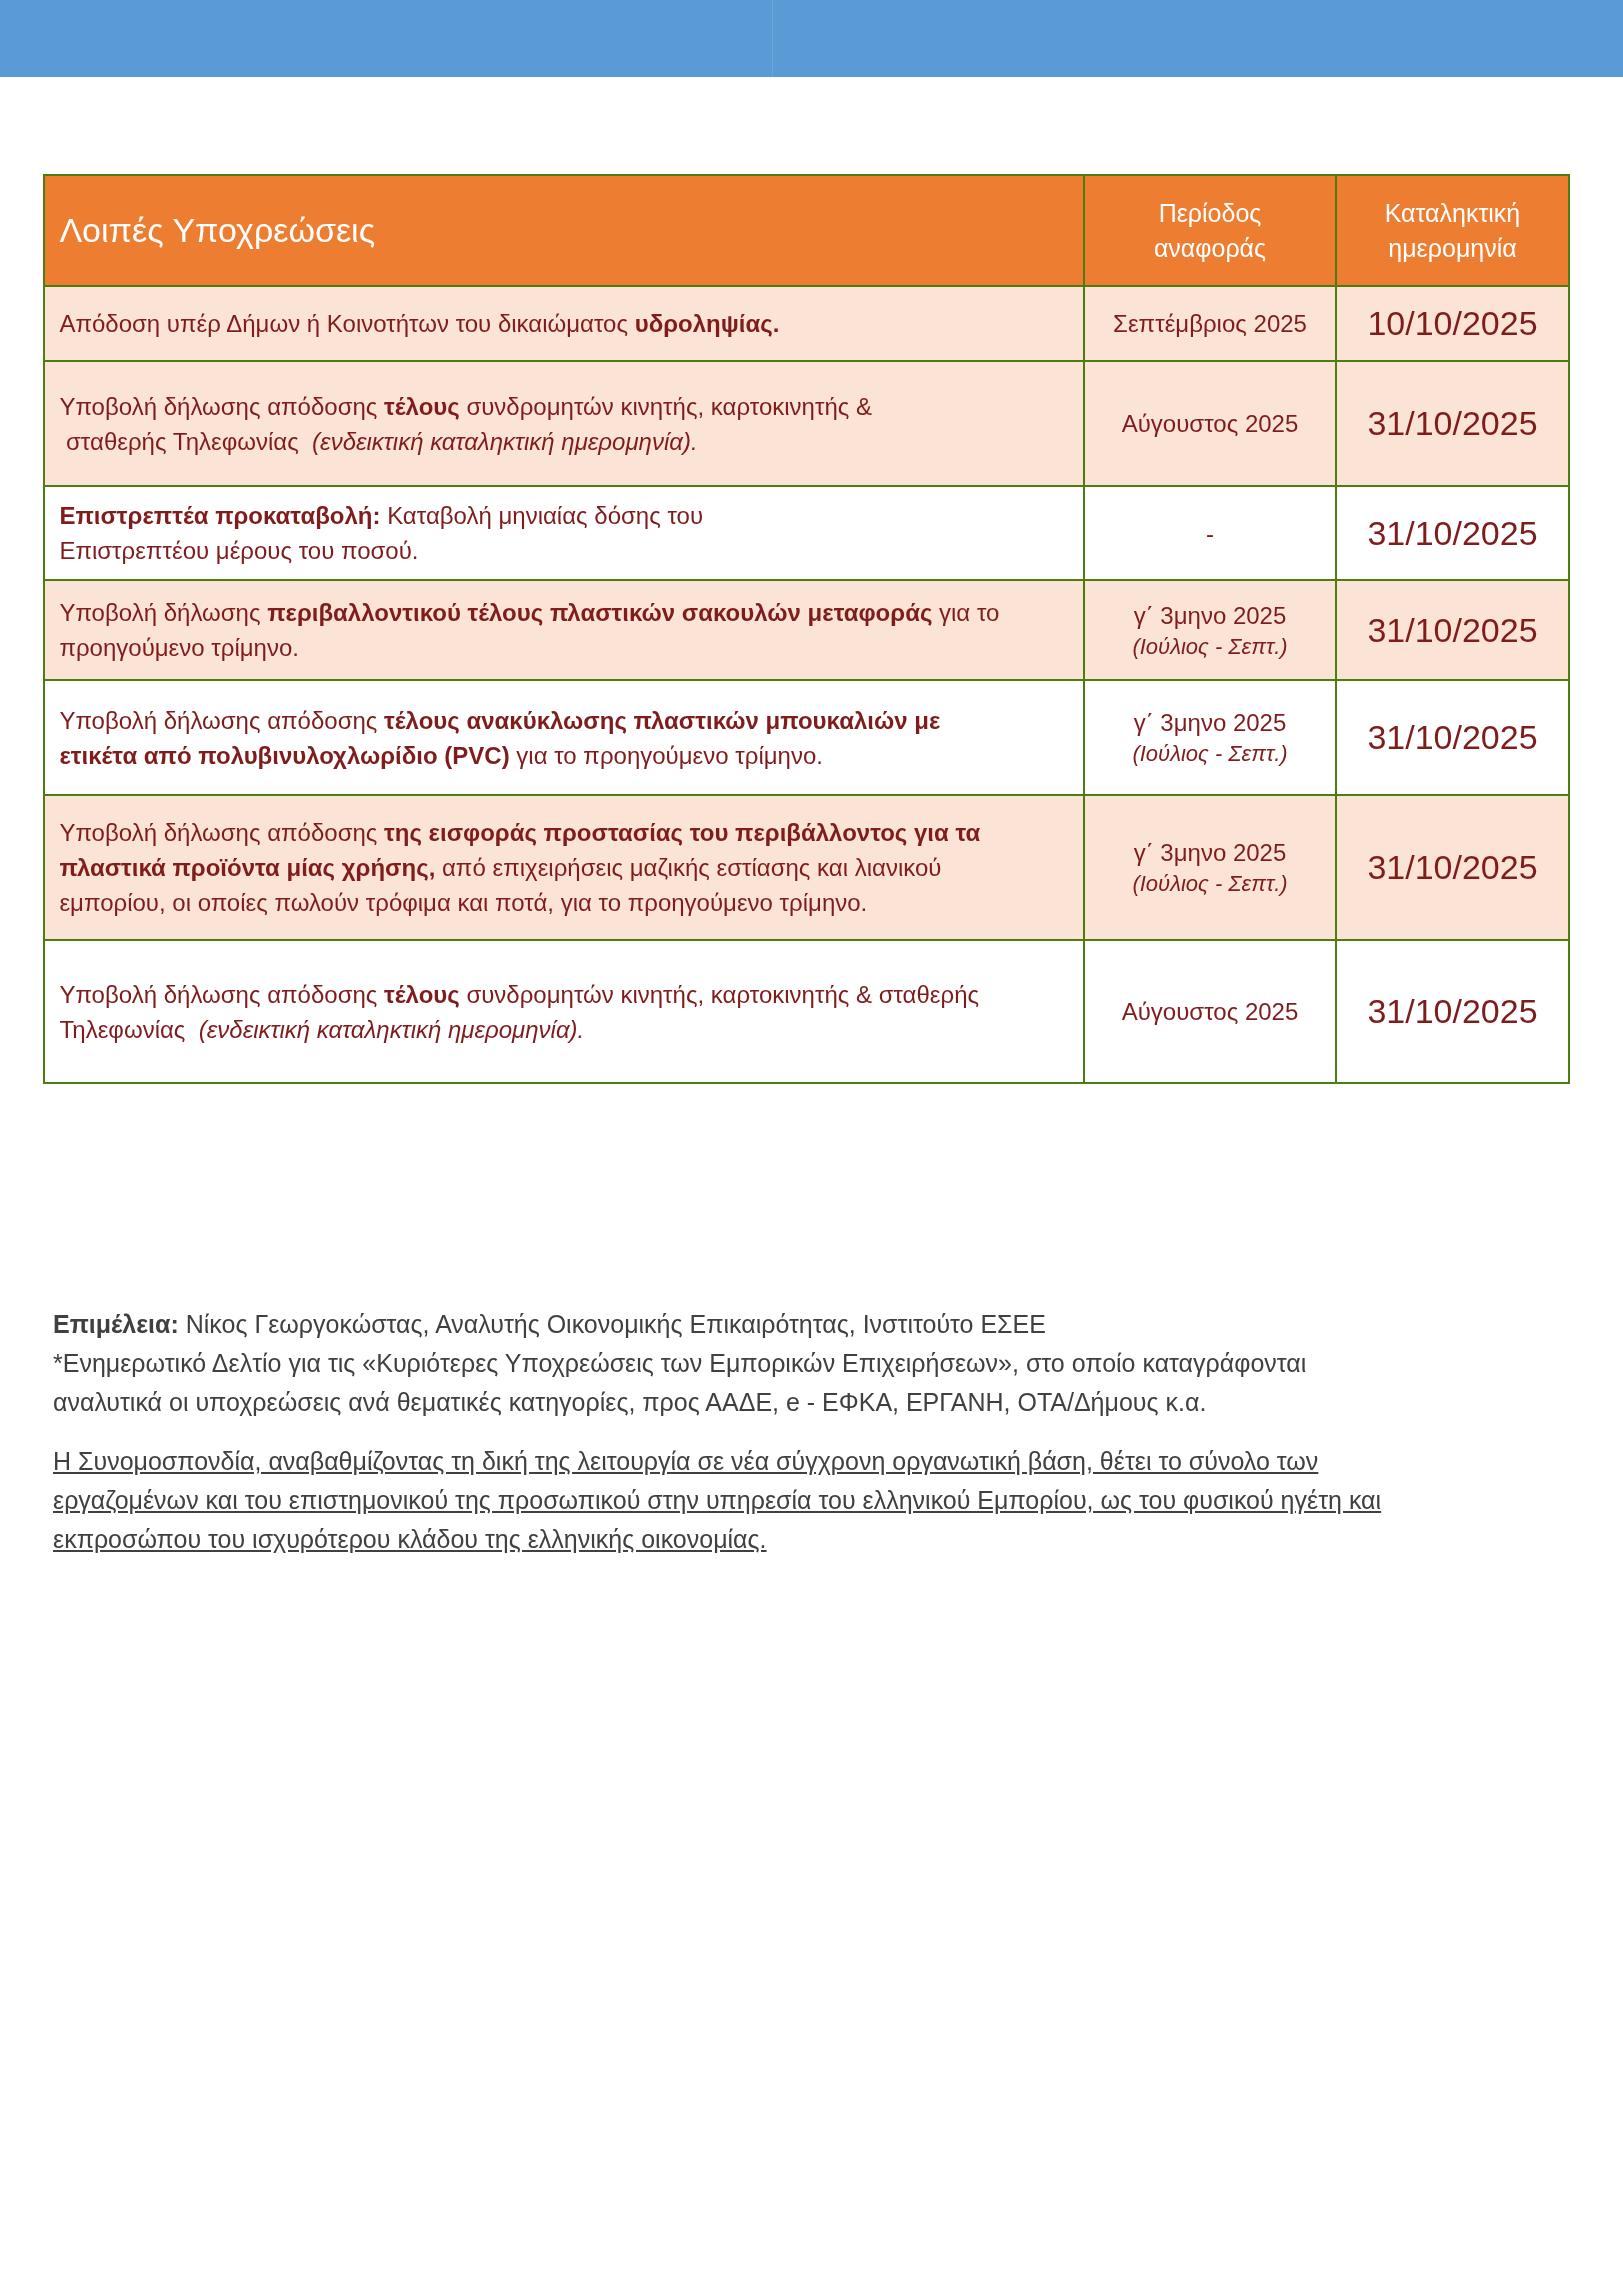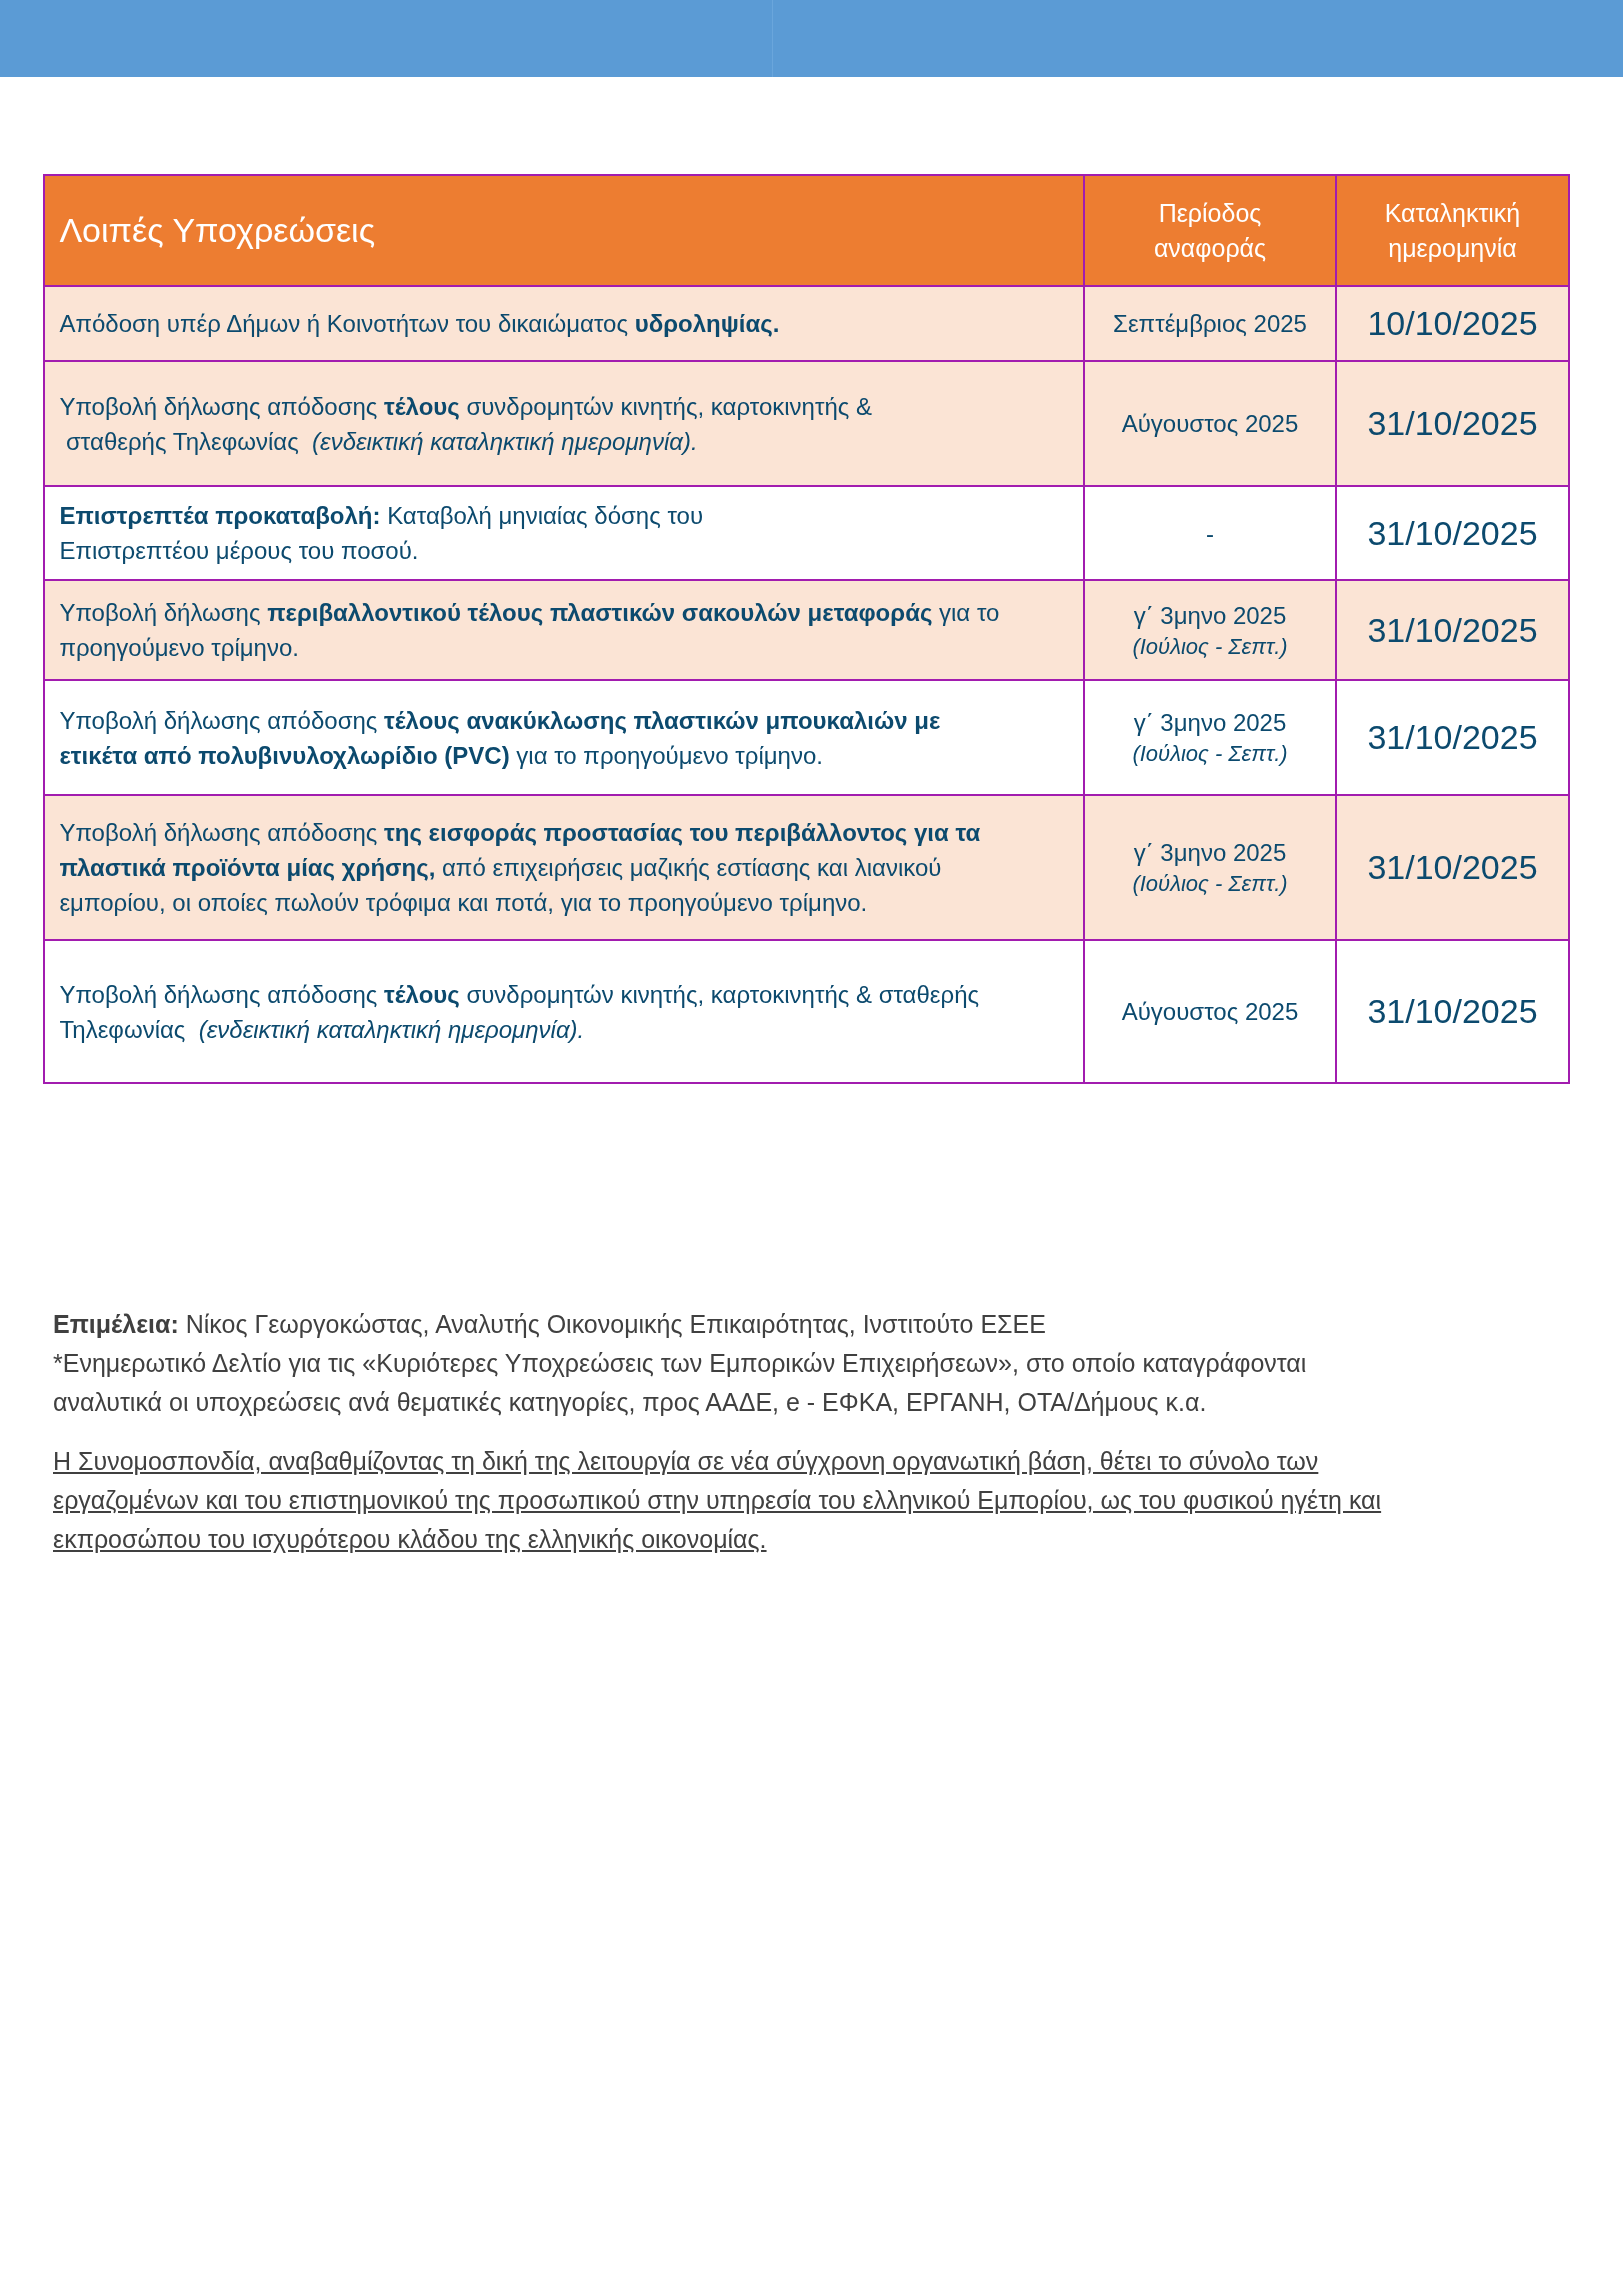--- a/index.html
+++ b/index.html
@@ -7,27 +7,27 @@
     width: 1623px; height: 2295px; position: relative; background: #ffffff;
     font-family: "Liberation Sans", "DejaVu Sans", sans-serif; overflow: hidden;
   }
   .top-bar { position: absolute; left: 0; top: 0; width: 1623px; height: 77px; background: #5B9BD5; }
   .top-bar .divider { position: absolute; left: 772px; top: 0; width: 1.3px; height: 77px; background: #6aa6dc; }
 
   .table { position: absolute; left: 43px; top: 174px; width: 1525px; border-collapse: collapse; table-layout: fixed; }
   .table col.c1 { width: 1040px; }
   .table col.c2 { width: 252px; }
   .table col.c3 { width: 233px; }
-  .table th, .table td { border: 2px solid #a21caf; padding: 0; }
+  .table th, .table td { border: 2px solid #4d7c0f; padding: 0; }
   .table thead th { background: #ED7D31; color: #ffffff; font-weight: normal; height: 109px; }
   .table thead th.main { text-align: left; padding-left: 14.4px; font-size: 34px; }
   .table thead th.sub { text-align: center; font-size: 25px; line-height: 35px; }
   .table thead th.sub .line { display: block; }
 
-  .table tbody td { color: #0c4a6e; font-size: 24px; line-height: 35px; }
+  .table tbody td { color: #7f1d1d; font-size: 24px; line-height: 35px; }
   .table tbody tr.shaded td { background: #FBE4D5; }
   .table tbody tr.plain td { background: #ffffff; }
   .table td.desc { padding-left: 14.4px; padding-right: 10.5px; text-align: left; }
   .table td.period { text-align: center; }
   .table td.deadline { text-align: center; font-weight: normal; font-size: 34px; }
   .table td .seg-b { font-weight: bold; }
   .table td .seg-i { font-style: italic; }
   .table td .period-sub { display: block; font-style: italic; font-size: 22px; line-height: 30px; }
   .table td .period-main { display: block; line-height: 33px; }
 

